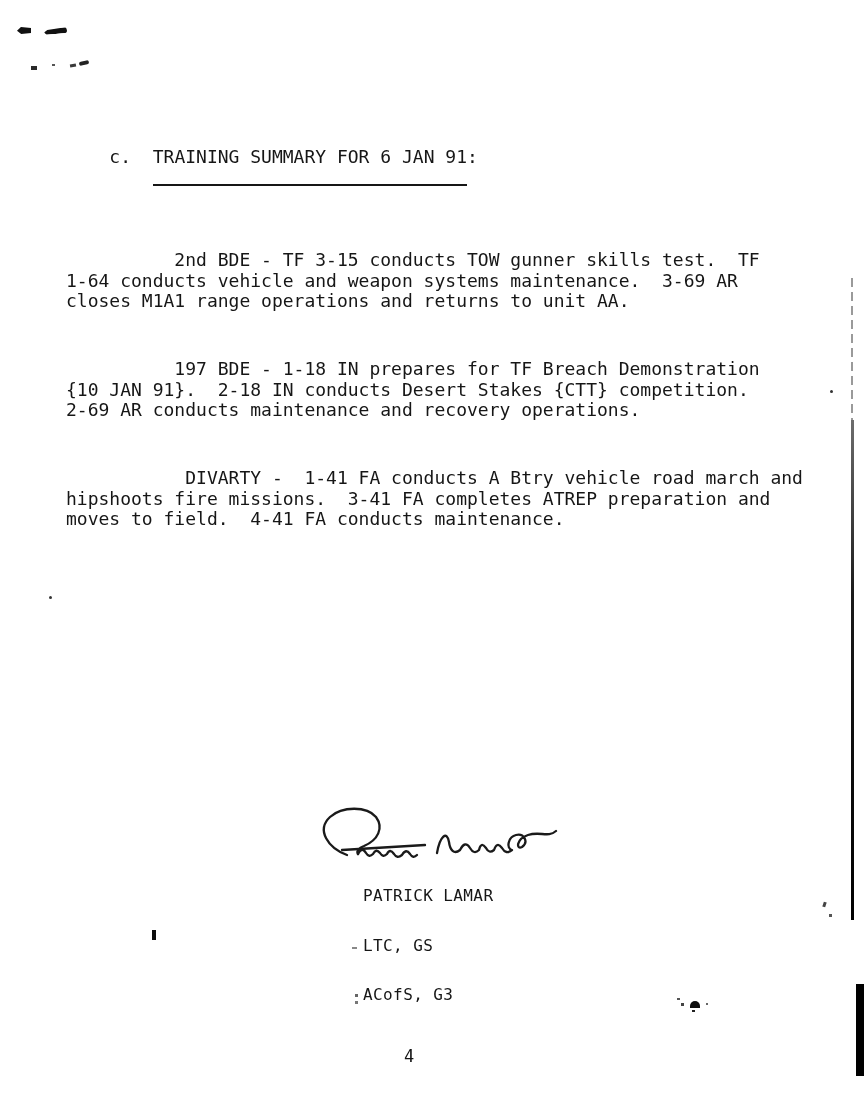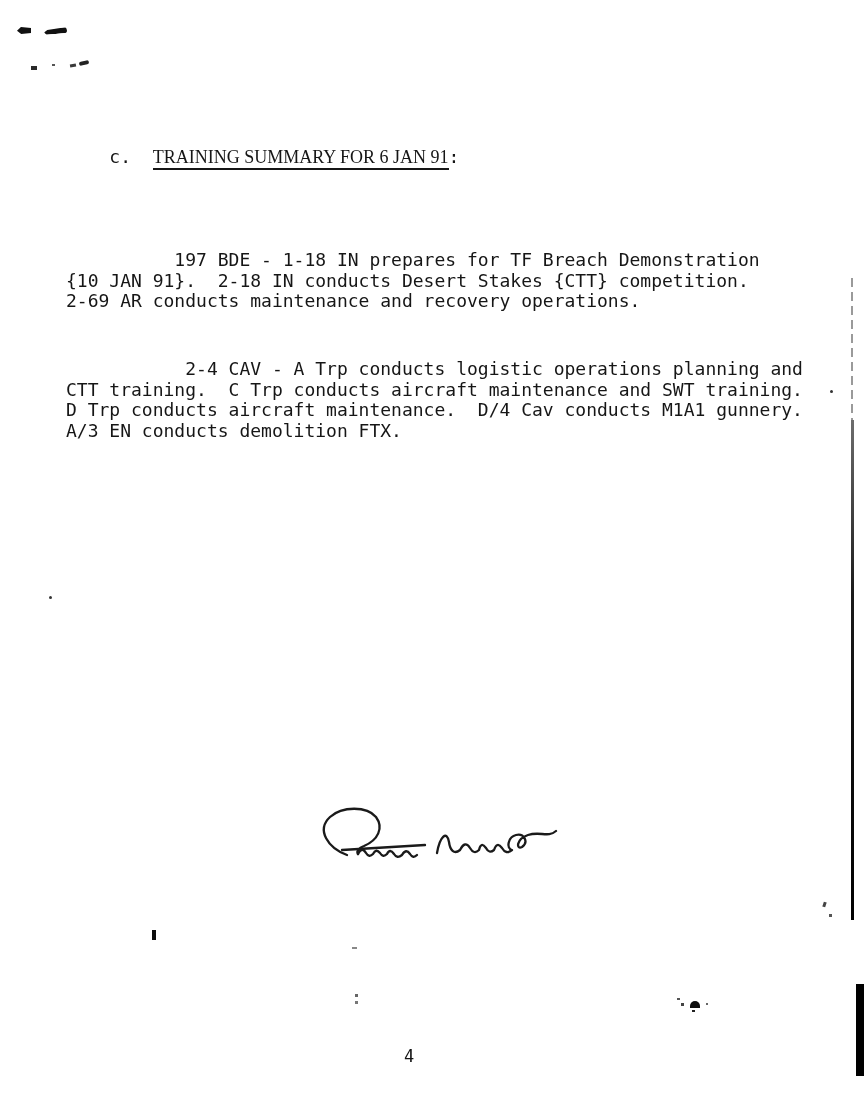--- a/index.html
+++ b/index.html
@@ -1,21 +1,21 @@
 <!DOCTYPE html>
 <html><head>
 <meta charset="utf-8">
 <style>
   html,body{margin:0;padding:0;background:#e8e8e8;}
   .page{position:relative;width:864px;height:1096px;background:#ffffff;overflow:hidden;
         font-family:"DejaVu Sans Mono", monospace;color:#161616;}
   .content{position:absolute;left:66px;top:106px;width:770px;
            font-size:18px;line-height:20.5px;white-space:pre;letter-spacing:0px;}
   .heading{margin:0 0 21px 0;}
-  .heading .underline{border-bottom:2px solid #161616;padding-bottom:1px;font-family:Liberation Serif, serif;}
+  .heading .underline{border-bottom:2px solid #161616;padding-bottom:17px;}
   .para{margin:0 0 6.5px 0;}
   .signature-svg{position:absolute;left:312px;top:804px;width:255px;height:60px;}
   .sigblock{position:absolute;left:363px;top:855px;font-size:16px;line-height:16.5px;
             letter-spacing:0.4px;white-space:pre;}
   .pagenum{position:absolute;left:404px;top:1046px;font-size:17px;}
   
   .edge-faint{position:absolute;left:851px;top:278px;width:2px;height:145px;
               background:repeating-linear-gradient(to bottom,#9a9a9a 0 9px,transparent 9px 14px);}
   .edge-dark{position:absolute;left:851px;top:420px;width:3px;height:500px;
              background:linear-gradient(to bottom,#6d6d6d,#1a1a1a 35%,#000);}
@@ -44,39 +44,46 @@
   .s15b{left:829px;top:914px;width:3px;height:3px;background:#555;}
 </style>
 </head>
 <body>
 
 <div class="page">
 
   <div class="content">
     <div class="heading"><span>    c.  </span><span class="underline">TRAINING SUMMARY FOR 6 JAN 91</span><span>:</span></div>
 
+    <div class="para">          2nd BDE - TF 3-15 conducts TOW gunner skills test.  TF
+1-64 conducts vehicle and weapon systems maintenance.  3-69 AR
+closes M1A1 range operations and returns to unit AA.</div>
     <div class="para">          197 BDE - 1-18 IN prepares for TF Breach Demonstration
 {10 JAN 91}.  2-18 IN conducts Desert Stakes {CTT} competition.
 2-69 AR conducts maintenance and recovery operations.</div>
-    <div class="para">           2-4 CAV - A Trp conducts logistic operations planning and
-CTT training.  C Trp conducts aircraft maintenance and SWT training.
-D Trp conducts aircraft maintenance.  D/4 Cav conducts M1A1 gunnery.
-A/3 EN conducts demolition FTX.</div>
+    <div class="para">           DIVARTY -  1-41 FA conducts A Btry vehicle road march and
+hipshoots fire missions.  3-41 FA completes ATREP preparation and
+moves to field.  4-41 FA conducts maintenance.</div>
     
     
     
   </div>
 
   <svg class="signature-svg" viewBox="0 0 255 60" fill="none" stroke="#1a1a1a" stroke-width="2.3" stroke-linecap="round" stroke-linejoin="round">
     <path d="M 35 51 C 16 44, 4 26, 18 13 C 30 2, 55 2, 64 13 C 72 24, 66 36, 52 42 C 47 44, 44 47, 46 50"></path>
     <path d="M 46 50 q 4 -8 8 -1 q 3 5 7 1 q 3 -6 7 -1 q 3 5 7 1 q 3 -6 7 0 q 3 5 8 1 q 4 -7 8 -1 q 3 5 7 1"></path>
     <path d="M 30 46 L 113 41"></path>
     <path d="M 125 49 C 128 32, 135 26, 137 38 C 138 46, 142 51, 148 46 q 5 -10 10 -2 q 4 7 9 2 q 2 -9 7 -2 q 3 6 8 2 q 3 -9 8 -2 q 4 7 10 2 C 194 44, 196 33, 204 31 C 212 29, 217 38, 210 43 C 204 46, 204 35, 216 31 C 228 27, 236 34, 244 27"></path>
   </svg>
 
+  <div class="sigblock">
+    <div>PATRICK LAMAR</div>
+    <div>LTC, GS</div>
+    <div>ACofS, G3</div>
+  </div>
 
   <div class="pagenum">4</div>
 
   <div class="edge-faint"></div>
   <div class="edge-dark"></div>
   <div class="edge-bar"></div>
 
   <div class="spot s1"></div>
   <div class="spot s2"></div>
   <div class="spot s3"></div>

